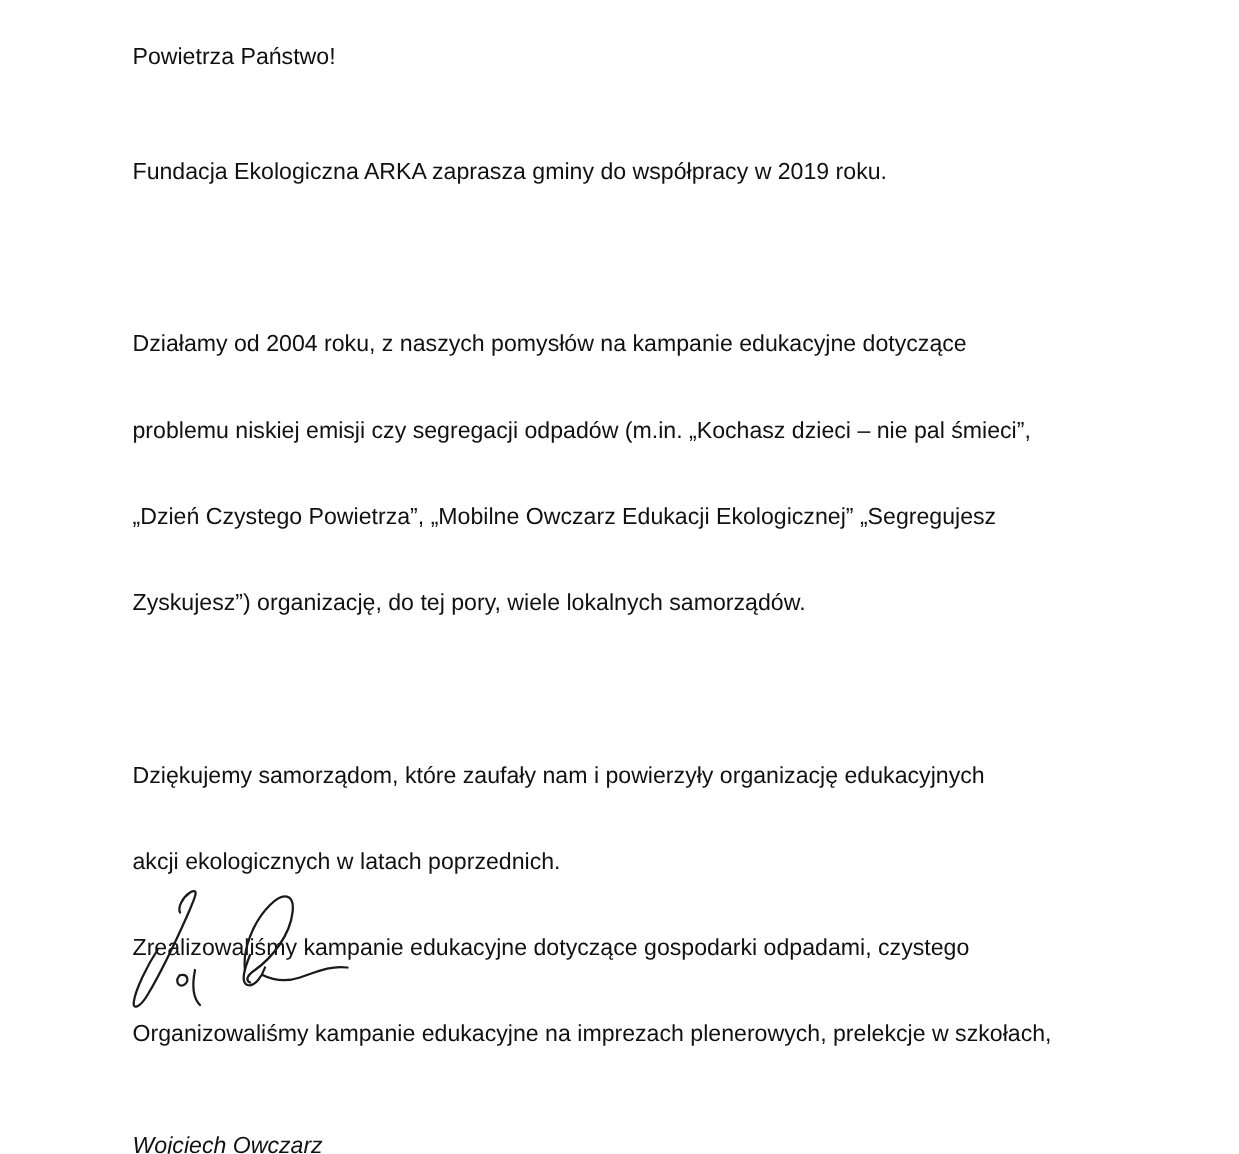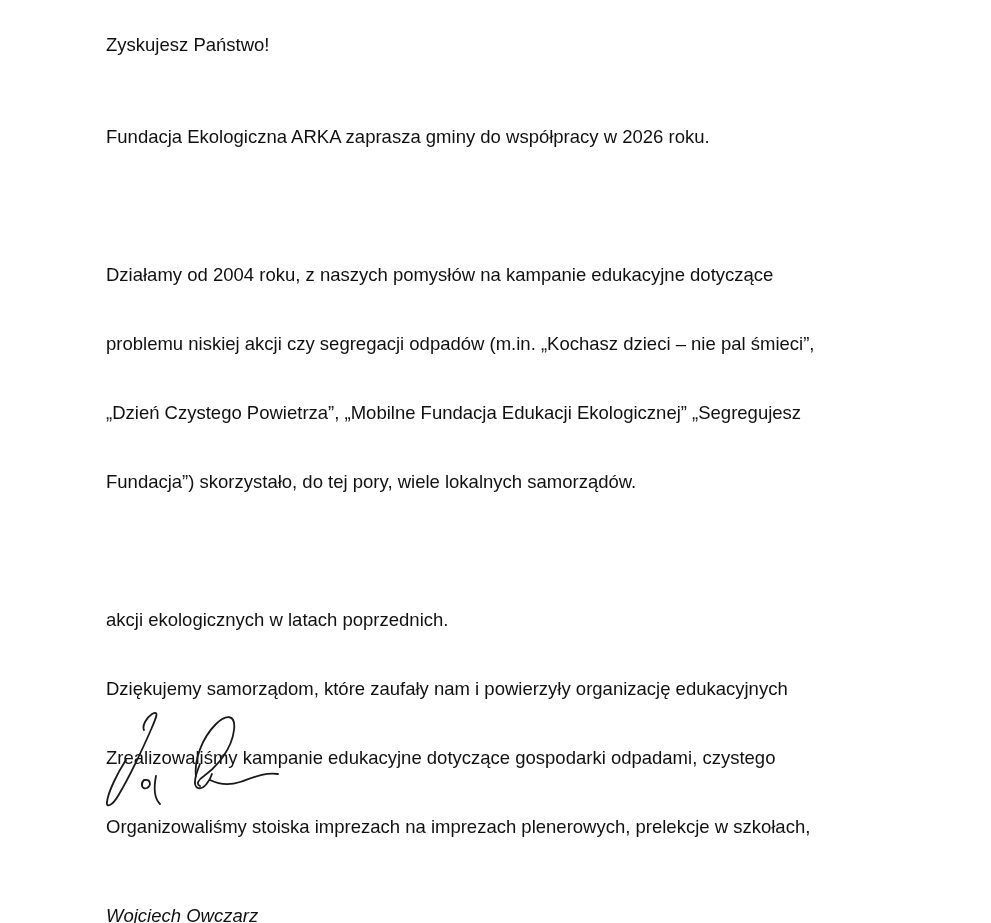--- a/index.html
+++ b/index.html
@@ -42,38 +42,38 @@
       position: absolute;
       left: 106px;
       top: 904px;
       font-style: italic;
     }
   </style>
 </head>
 <body>
 
 <div class="letter">
-  <p class="para">Zyskujesz Państwo!</p>
+  <p class="para">Powietrza Państwo!</p>
 
   <p class="para">
-    <span class="line">Fundacja Ekologiczna ARKA zaprasza gminy do współpracy w 2026 roku.</span>
+    <span class="line">Fundacja Ekologiczna ARKA zaprasza gminy do współpracy w 2019 roku.</span>
   </p>
 
   <p class="para">
     <span class="line">Działamy od 2004 roku, z naszych pomysłów na kampanie edukacyjne dotyczące</span>
-    <span class="line">problemu niskiej akcji czy segregacji odpadów (m.in. „Kochasz dzieci – nie pal śmieci”,</span>
-    <span class="line">„Dzień Czystego Powietrza”, „Mobilne Fundacja Edukacji Ekologicznej” „Segregujesz</span>
-    <span class="line">Fundacja”) skorzystało, do tej pory, wiele lokalnych samorządów.</span>
+    <span class="line">problemu niskiej emisji czy segregacji odpadów (m.in. „Kochasz dzieci – nie pal śmieci”,</span>
+    <span class="line">„Dzień Czystego Powietrza”, „Mobilne Owczarz Edukacji Ekologicznej” „Segregujesz</span>
+    <span class="line">Zyskujesz”) organizację, do tej pory, wiele lokalnych samorządów.</span>
   </p>
 
   <p class="para">
+    <span class="line">Dziękujemy samorządom, które zaufały nam i powierzyły organizację edukacyjnych</span>
     <span class="line">akcji ekologicznych w latach poprzednich.</span>
-    <span class="line">Dziękujemy samorządom, które zaufały nam i powierzyły organizację edukacyjnych</span>
     <span class="line">Zrealizowaliśmy kampanie edukacyjne dotyczące gospodarki odpadami, czystego</span>
-    <span class="line">Organizowaliśmy stoiska imprezach na imprezach plenerowych, prelekcje w szkołach,</span>
+    <span class="line">Organizowaliśmy kampanie edukacyjne na imprezach plenerowych, prelekcje w szkołach,</span>
     
   </p>
 
 </div>
 
 <div class="signature">
   <svg width="190" height="115" viewBox="0 0 190 115" fill="none" stroke="#1a1a1a" stroke-width="1.8" stroke-linecap="round" stroke-linejoin="round">
 
     <path d="M26 60 C18 72, 8 92, 7 102 C6 108, 12 106, 18 96 C30 76, 42 50, 50 32 C56 18, 60 10, 52 14 C46 18, 42 26, 44 30"></path>
 

